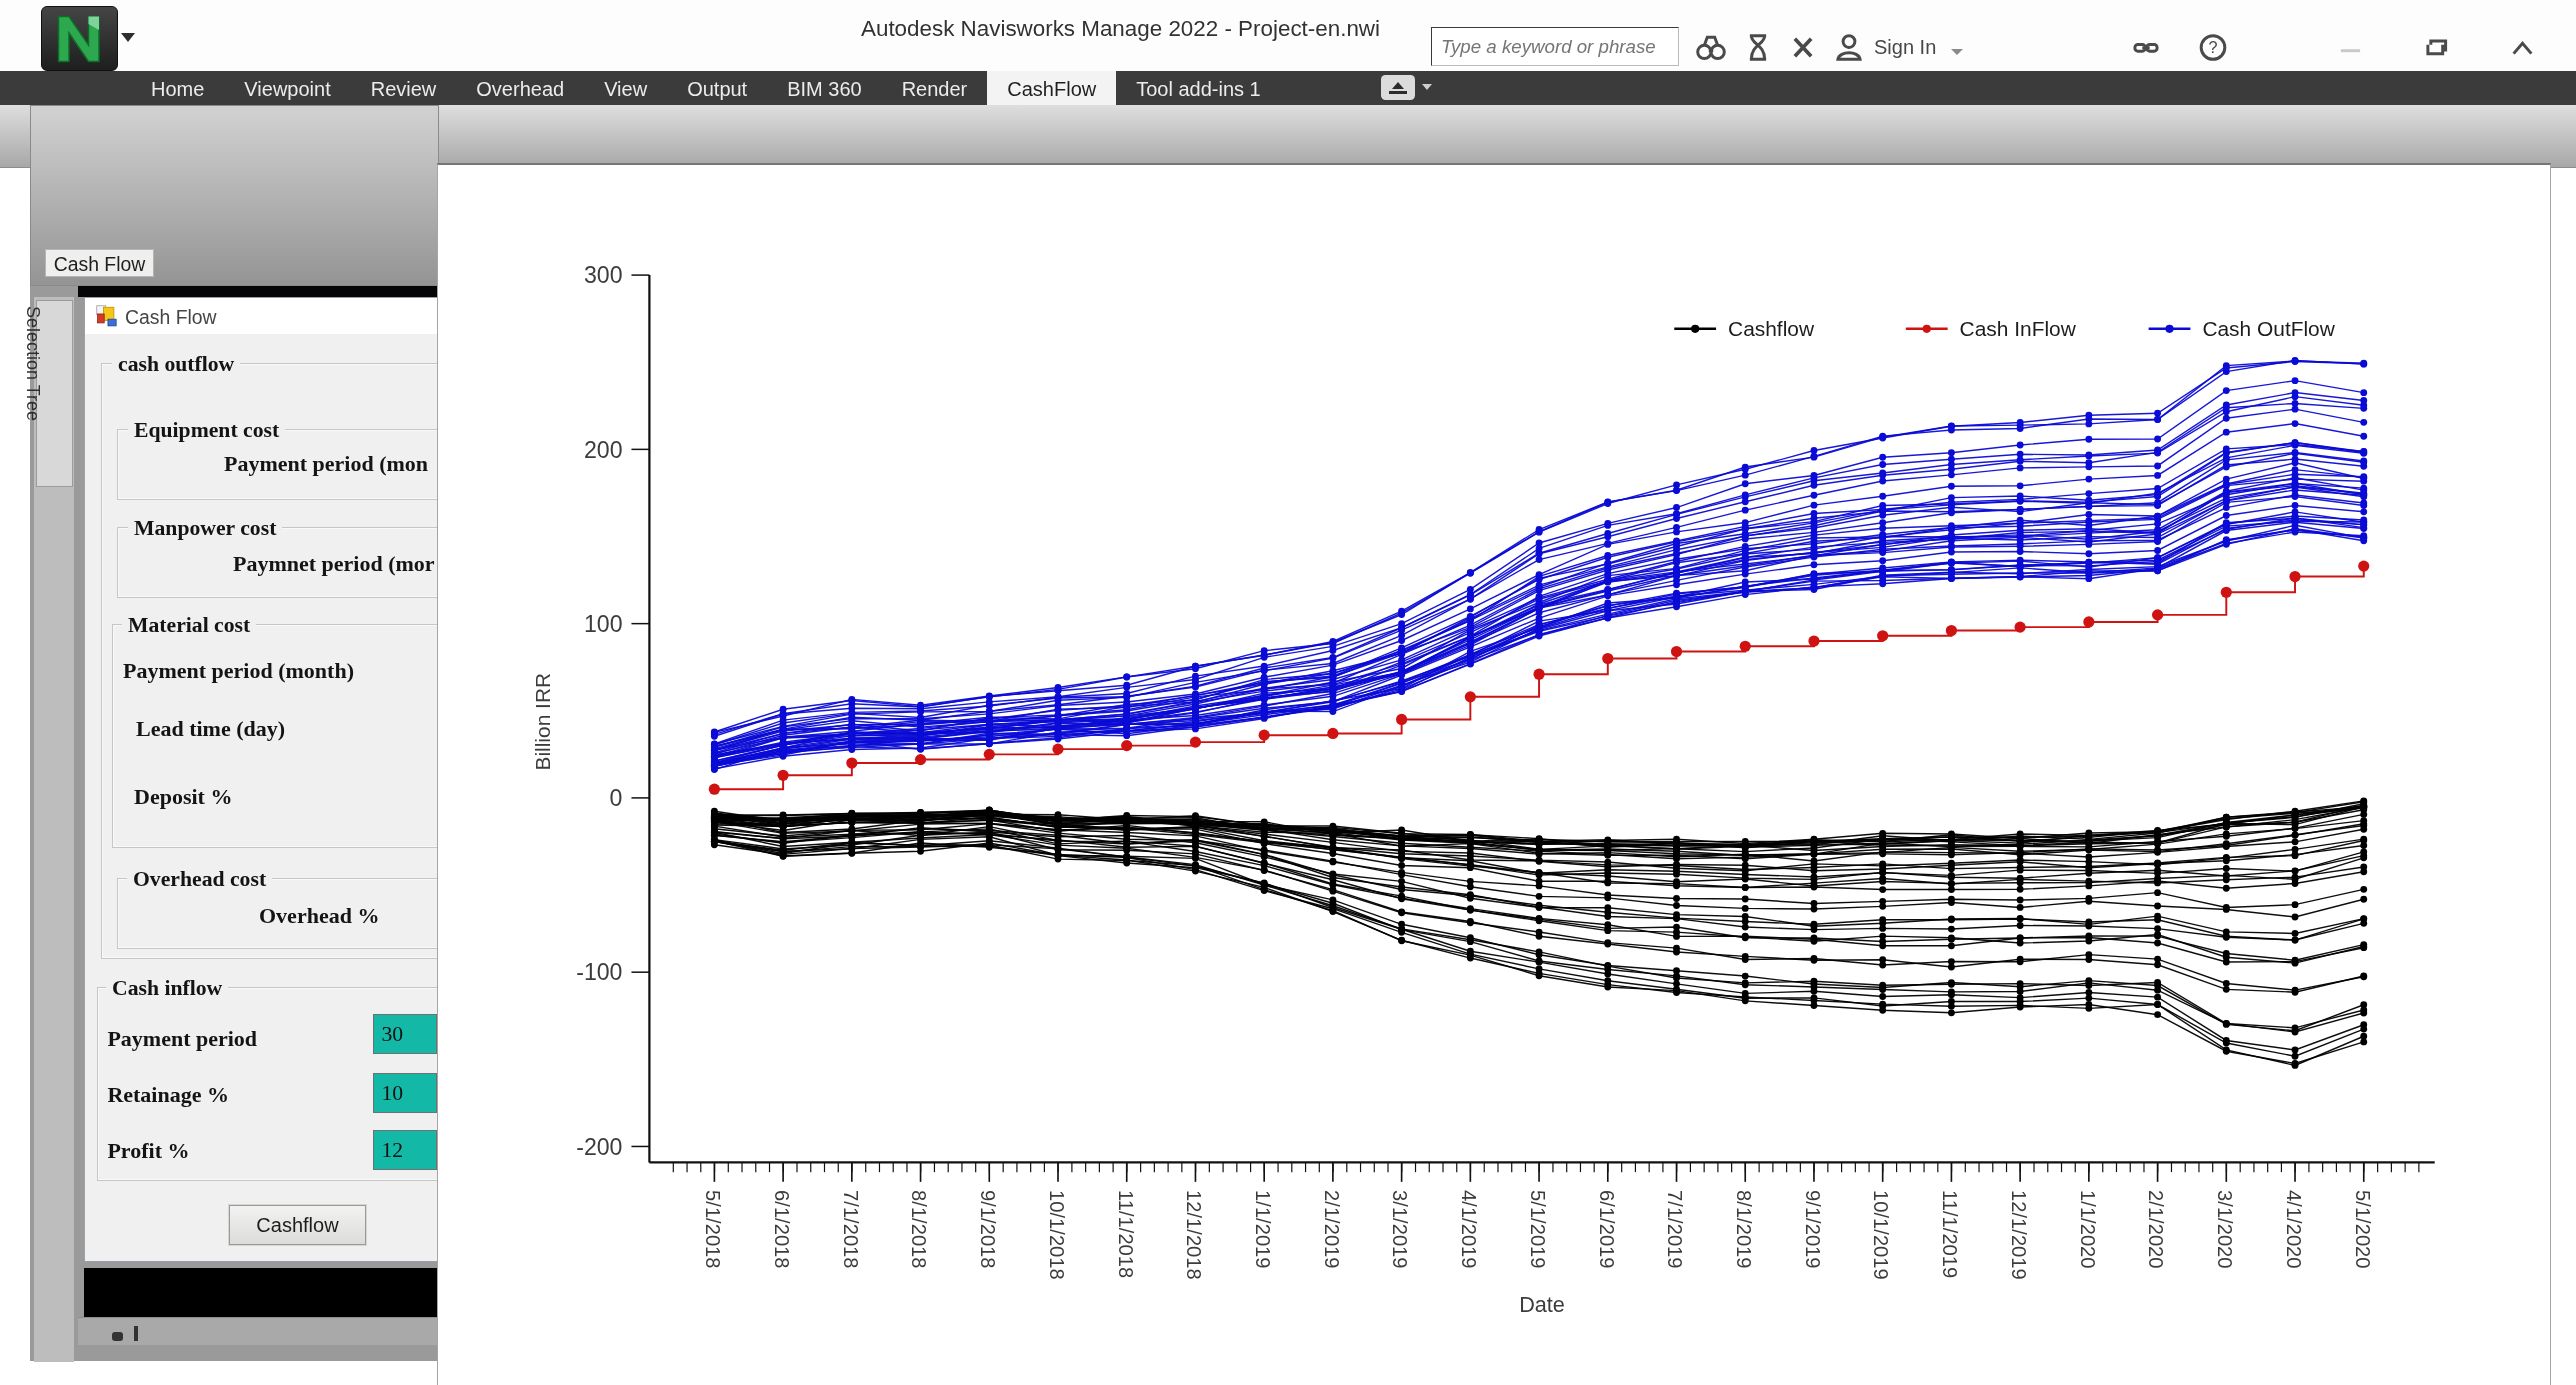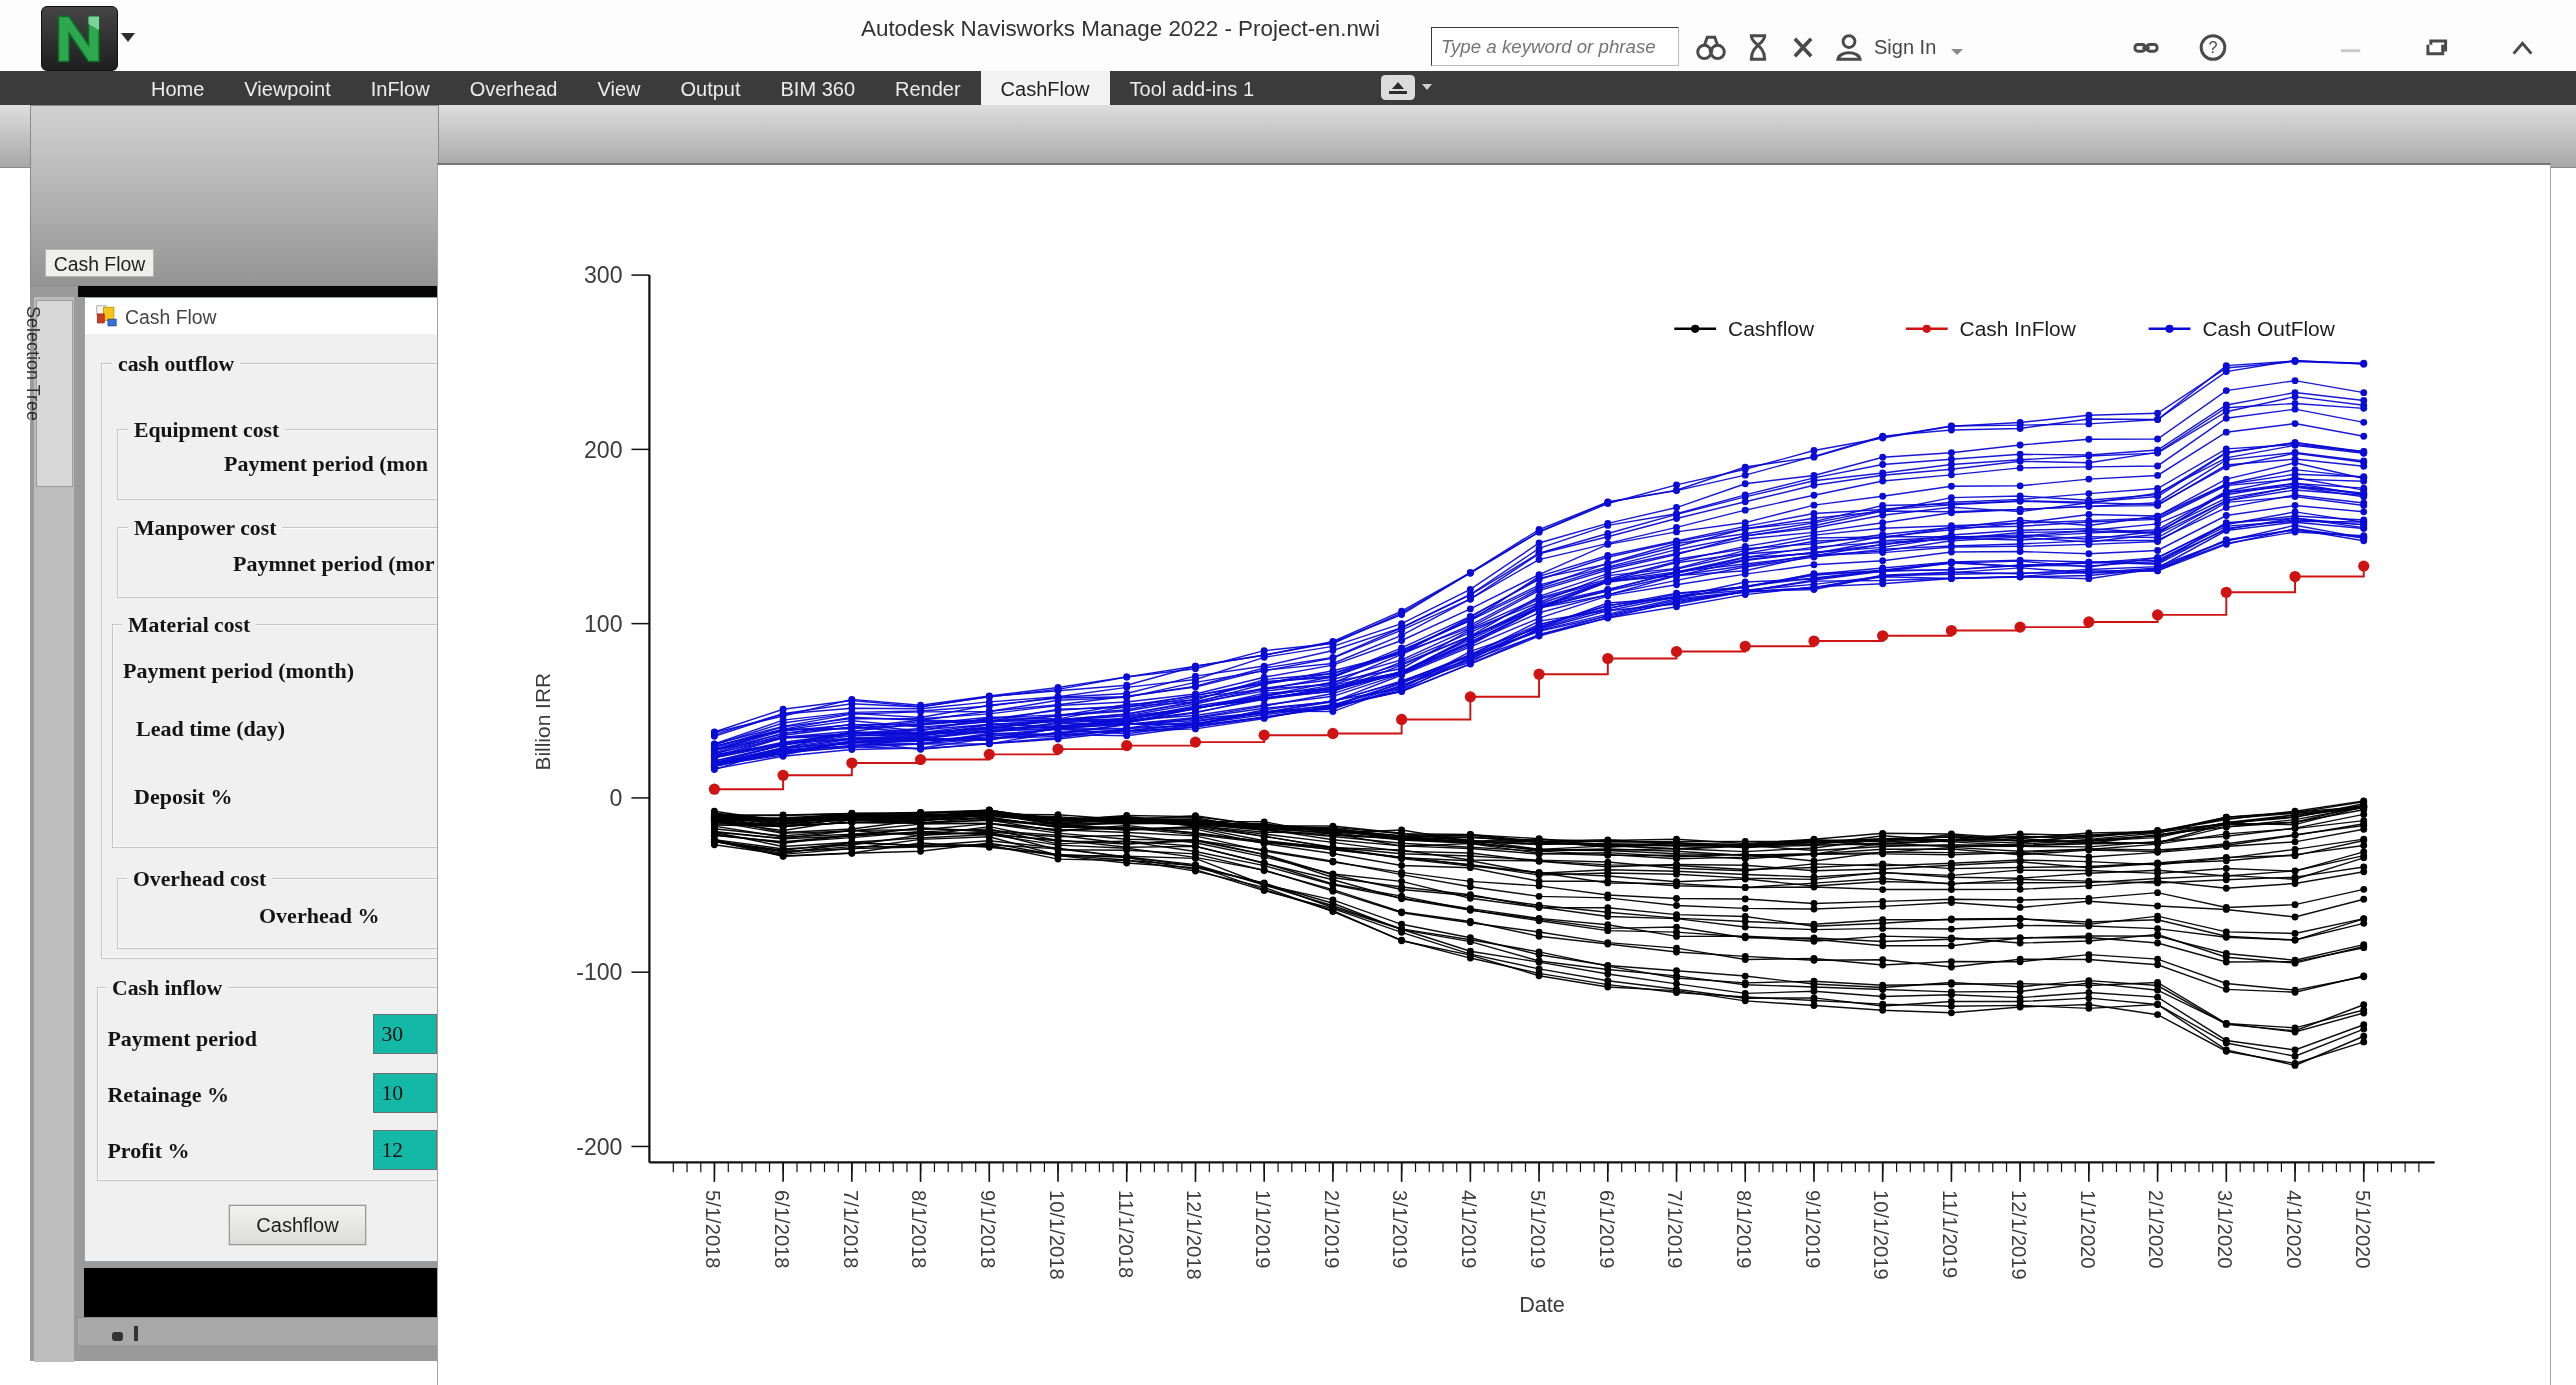--- a/index.html
+++ b/index.html
@@ -201,21 +201,21 @@
   <div class="abs winbtn" style="left:2504px;">
     <svg viewBox="0 0 50 46">
         <path d="M13 32 L25 18 L37 32" fill="none" stroke="currentColor" stroke-width="4"></path>
       </svg>
   </div>
 
   <div class="abs" id="tabrow">
     <div id="tabs">
         <div class="rtab">Home</div>
         <div class="rtab">Viewpoint</div>
-        <div class="rtab">InFlow</div>
+        <div class="rtab">Review</div>
         <div class="rtab">Overhead</div>
         <div class="rtab">View</div>
         <div class="rtab">Output</div>
         <div class="rtab">BIM 360</div>
         <div class="rtab">Render</div>
         <div class="rtab active">CashFlow</div>
         <div class="rtab">Tool add-ins 1</div>
       </div>
   </div>
   <div class="abs" id="ribbon-collapse">

